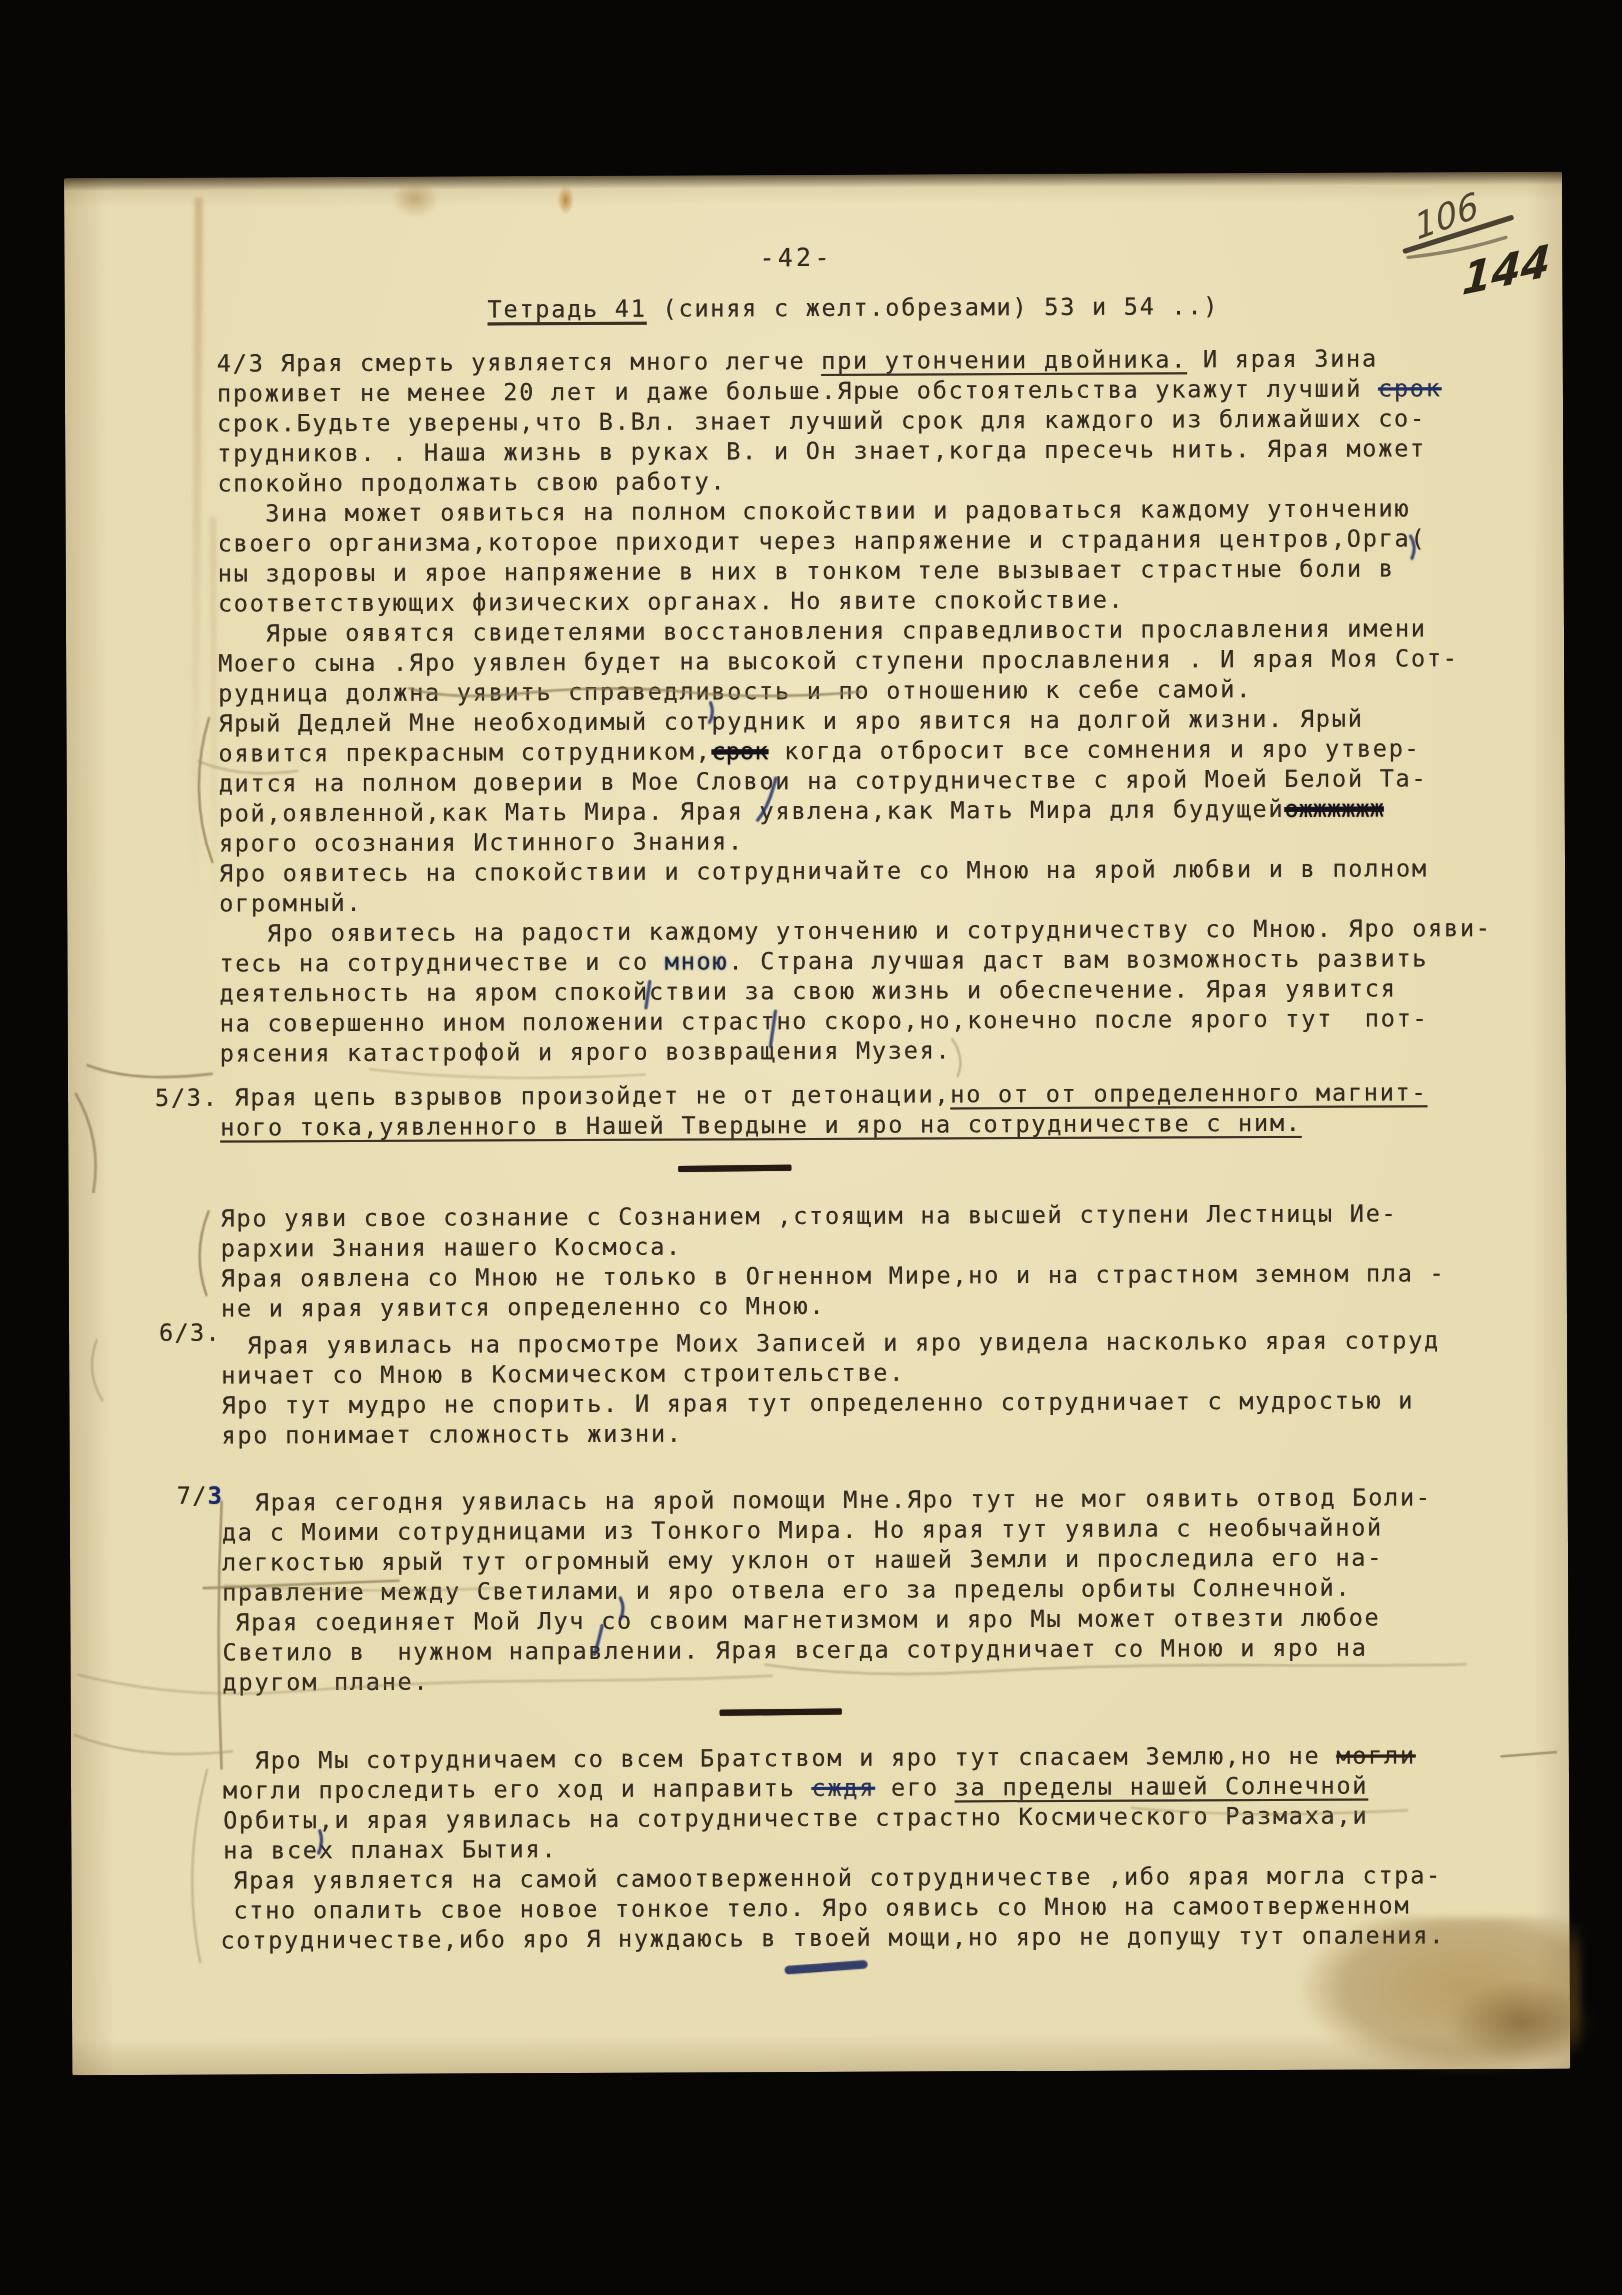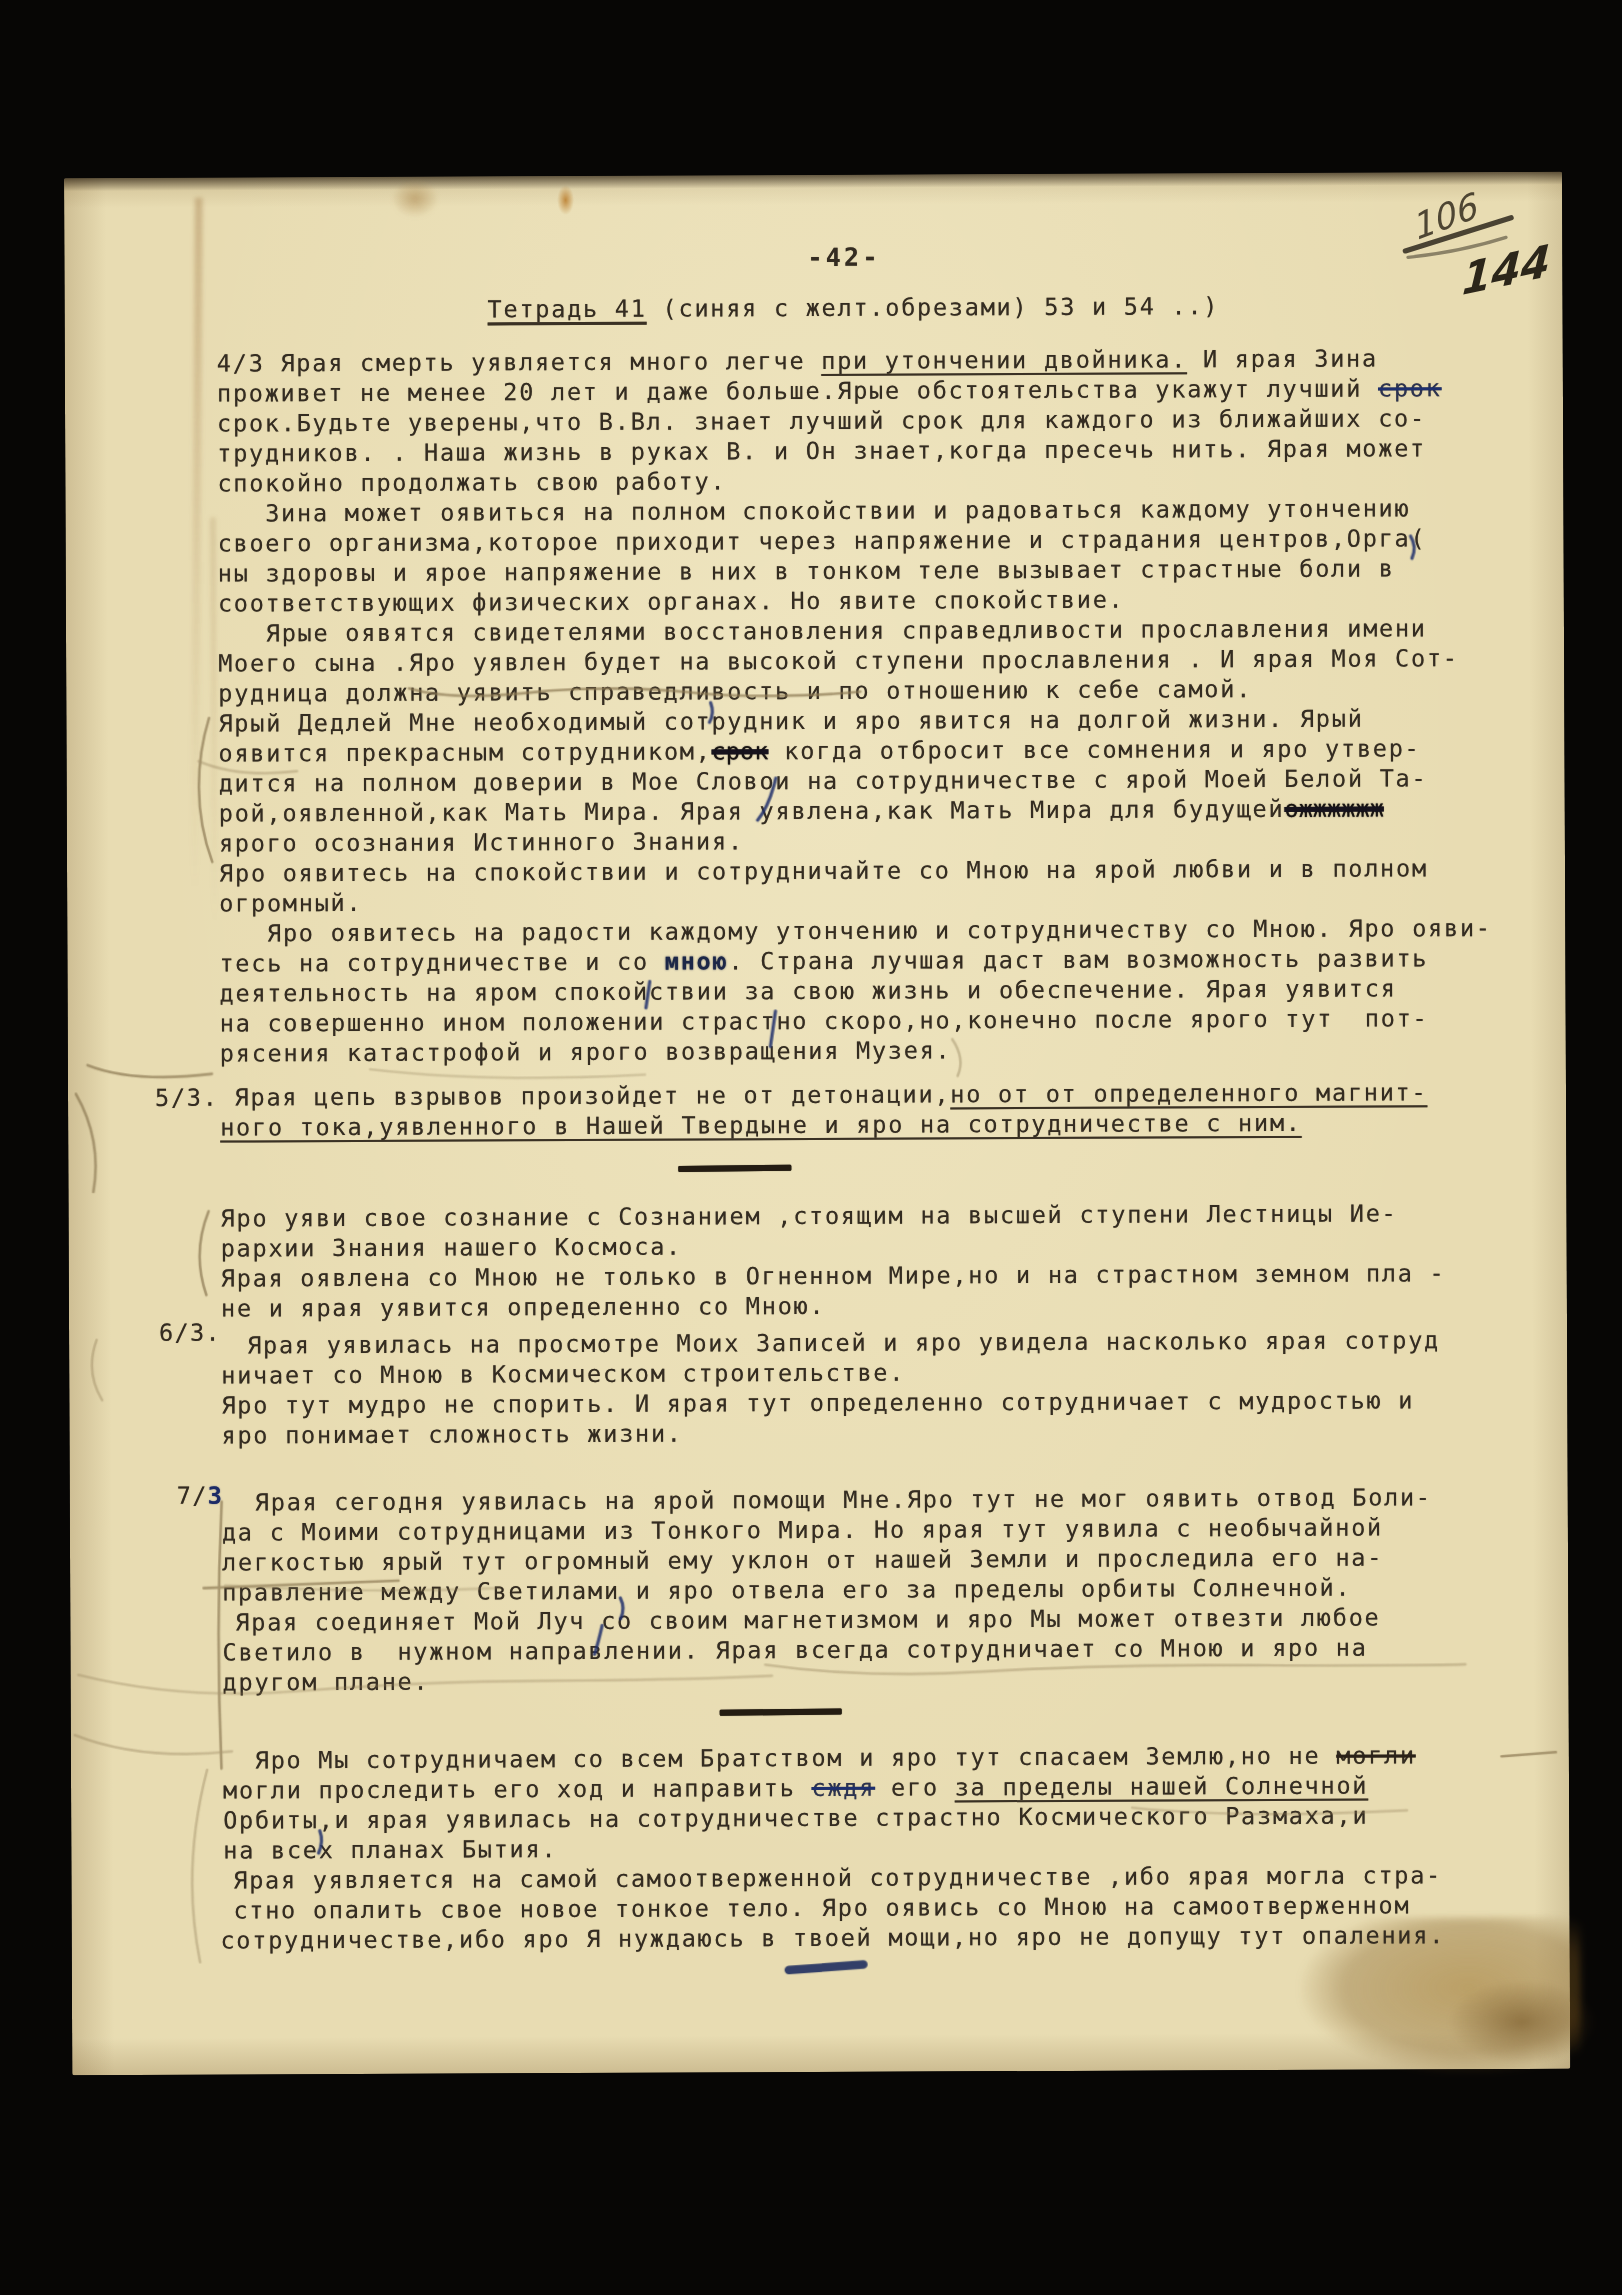--- a/index.html
+++ b/index.html
@@ -29,25 +29,25 @@
   .tl{
     white-space:pre;
     font-size:23.6px;line-height:30px;letter-spacing:1.7px;
     color:#342c21;
     text-shadow:0 0 0.7px rgba(52,44,33,.55);
   }
   .u{text-decoration:underline;text-decoration-thickness:2px;text-underline-offset:4.6px;text-decoration-color:#3a3124;}
   .strike-blue{color:#2c3350;text-decoration:line-through;text-decoration-thickness:3.3px;text-decoration-color:#1d2f6e;text-align:center;}
   .strike-dark{text-decoration:line-through;text-decoration-thickness:2.6px;text-decoration-color:#2a2117;}
   .blackout{color:#181410;letter-spacing:0;text-decoration:line-through;text-decoration-thickness:4.6px;text-decoration-color:rgba(22,18,28,.92);text-shadow:0 0 1.3px rgba(20,16,24,.9);}
-  .blot{font-weight:bold;color:#1c2747;text-shadow:0 0 2px rgba(28,39,71,.85);}
+  .blot{font-weight:normal;color:#1c2747;text-shadow:0 0 2px rgba(28,39,71,.85);}
   .divider{background:#241c12;height:5.9px;border-radius:1.3px;transform:rotate(-0.4deg);box-shadow:0 0 0.7px #241c12;}
   #text-column{position:absolute;left:152px;top:171px;width:1354px;}
   .hdr{position:absolute;color:#342c21;text-shadow:0 0 0.7px rgba(52,44,33,.55);}
-  #page-num{left:695px;top:68px;font-size:25px;font-weight:bold;letter-spacing:3.3px;margin-left:48px;}
+  #page-num{left:695px;top:68px;font-size:25px;font-weight:normal;letter-spacing:3.3px;}
   #notebook-line{left:423px;top:119px;font-size:23.6px;letter-spacing:1.7px;white-space:pre;}
   #notebook-line .u{text-decoration-thickness:2.6px;text-align:right;}
   .margin-note{position:absolute;font-size:23.6px;letter-spacing:1.3px;color:#342c21;text-shadow:0 0 0.7px rgba(52,44,33,.55);}
   .blue-digit{color:#1c2b66;font-weight:bold;text-shadow:0 0 1.3px rgba(28,43,102,.8);}
   .handwr{position:absolute;font-family:"DejaVu Sans",sans-serif;font-style:italic;color:#342c1e;}
   #hw-old{left:1349px;top:23.6px;font-size:35px;transform:rotate(-20deg) skewX(-10deg);opacity:.85;}
   #hw-new{left:1397px;top:73px;font-size:43px;font-weight:bold;transform:rotate(-12deg) skewX(-16deg);color:#2c261a;}
   svg.overlay{position:absolute;left:0;top:0;pointer-events:none;}
 </style>
 </head>

